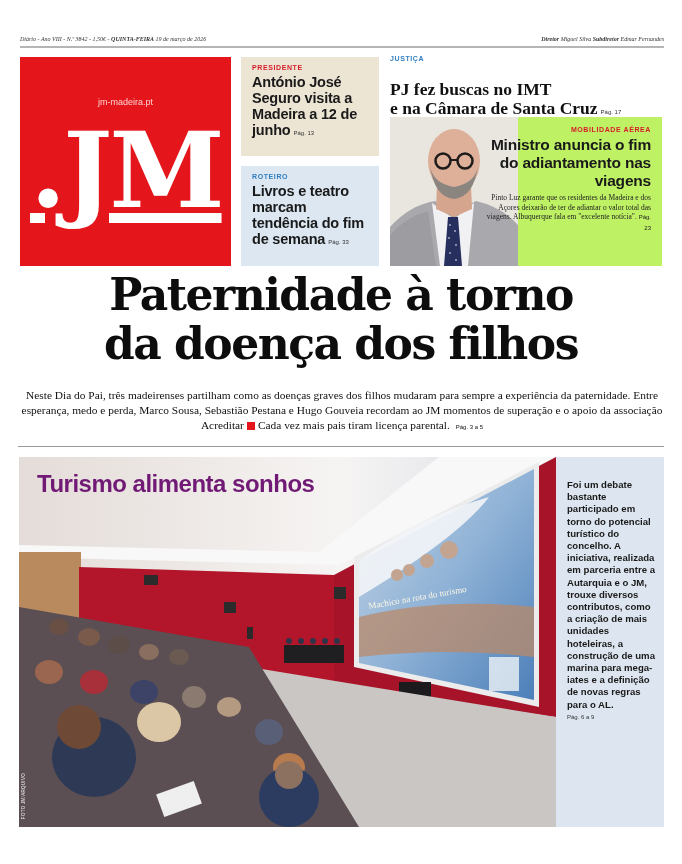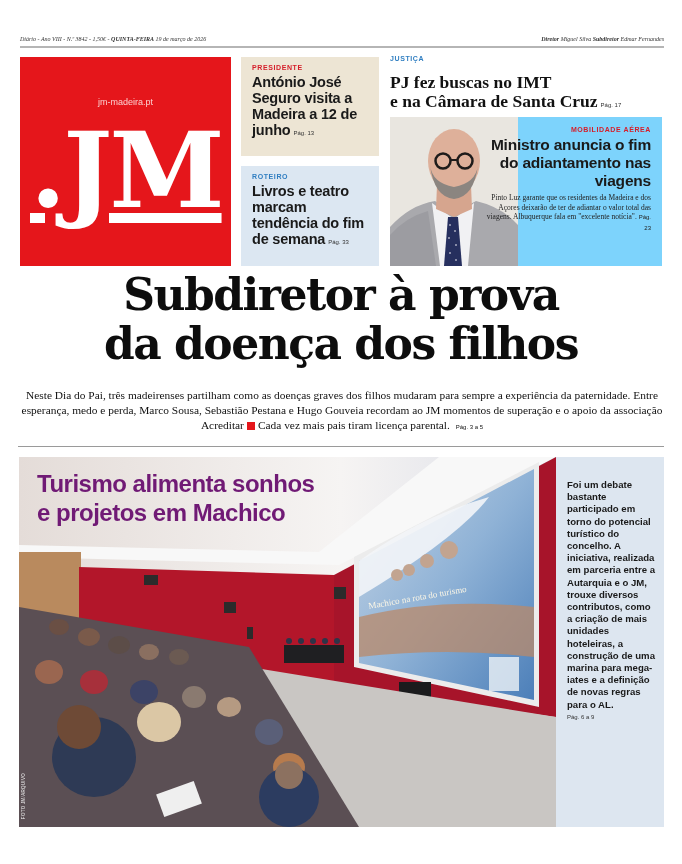--- a/index.html
+++ b/index.html
@@ -20,23 +20,23 @@
 
     .box-tan { position: absolute; left: 241px; top: 57px; width: 138px; height: 99px; background: #ede5d4; padding: 7px 11px; }
     .box-blue { position: absolute; left: 241px; top: 166px; width: 138px; height: 100px; background: #dce7f2; padding: 7px 11px; }
     .kicker { font-size: 7px; font-weight: bold; letter-spacing: 0.6px; text-transform: uppercase; }
     .kicker.red { color: #d51d29; }
     .kicker.blue { color: #2f7ec1; }
     .side-head { font-weight: bold; font-size: 14.5px; line-height: 16px; color: #1a1a1a; margin-top: 3px; letter-spacing: -0.2px; }
     .pag { font-size: 6px; font-weight: normal; color: #333; margin-left: 3px; letter-spacing: 0; }
 
     .justica { position: absolute; left: 390px; top: 55px; width: 280px; }
-    .justica .head { font-family: "Liberation Serif", serif; font-weight: bold; font-size: 17.5px; line-height: 19px; color: #111; margin-top: 11px; }
-
-    .mobil { position: absolute; left: 390px; top: 117px; width: 272px; height: 149px; background: #7dd3fc; overflow: hidden; }
+    .justica .head { font-family: "Liberation Serif", serif; font-weight: bold; font-size: 17.5px; line-height: 19px; color: #111; margin-top: 18px; }
+
+    .mobil { position: absolute; left: 390px; top: 117px; width: 272px; height: 149px; background: #bef264; overflow: hidden; }
     .mobil .photo { position: absolute; left: 0; top: 0; width: 128px; height: 149px; }
     .mobil .text { position: absolute; right: 11px; top: 9px; width: 165px; text-align: right; }
     .mobil .head { font-weight: bold; font-size: 15.5px; line-height: 18px; color: #1a1a1a; margin-top: 3px; letter-spacing: -0.2px; }
     .mobil .body { font-family: "Liberation Serif", serif; font-size: 7.5px; line-height: 9.5px; color: #222; margin-top: 3px; }
 
     .main-head { position: absolute; left: 0; top: 270px; width: 682px; text-align: center;
       font-family: "DejaVu Serif", "Liberation Serif", serif; font-weight: bold; font-size: 44px; line-height: 49px; color: #0d0d0d; letter-spacing: -1.5px; }
     .main-deck { position: absolute; left: 14px; top: 388px; width: 656px; text-align: center;
       font-family: "Liberation Serif", serif; font-size: 11.4px; line-height: 15px; color: #111; }
     .main-deck .bullet { display: inline-block; width: 8px; height: 8px; background: #e5161b; margin: 0 3px; vertical-align: -1px; }
@@ -121,21 +121,21 @@
     <line x1="60" y1="43" x2="68" y2="43" stroke="#1e1b1a" stroke-width="2"></line>
   </svg>
   <div class="text">
     <div class="kicker red">MOBILIDADE AÉREA</div>
     <div class="head">Ministro anuncia o fim do adiantamento nas viagens</div>
     <div class="body"><span>Pinto Luz garante que os residentes da Madeira e dos Açores deixarão de ter de adiantar o valor total das viagens. Albuquerque fala em "excelente notícia".</span> <span style="font-family:'Liberation Sans',sans-serif;font-size:6px;">Pág. 23</span></div>
   </div>
 </div>
 
 <div class="main-head">
-  <div>Subdiretor à prova</div>
+  <div>Paternidade à torno</div>
   <div>da doença dos filhos</div>
 </div>
 <div class="main-deck">
   <span>Neste Dia do Pai, três madeirenses partilham como as doenças graves dos filhos mudaram para sempre a experiência da paternidade. Entre esperança, medo e perda, Marco Sousa, Sebastião Pestana e Hugo Gouveia recordam ao JM momentos de superação e o apoio da associação Acreditar</span><span class="bullet"></span><span>Cada vez mais pais tiram licença parental.</span>
   <span style="font-family:'Liberation Sans',sans-serif;font-size:6px;margin-left:3px;">Pág. 3 a 5</span>
 </div>
 <div class="rule2"></div>
 
 <div class="photo-main">
   <svg width="537" height="370" viewBox="0 0 537 370">
@@ -206,21 +206,20 @@
       <ellipse cx="270" cy="310" rx="16" ry="14" fill="#b77b4d"></ellipse>
       <ellipse cx="75" cy="300" rx="42" ry="40" fill="#2e3a55"></ellipse>
       <ellipse cx="60" cy="270" rx="22" ry="22" fill="#6e4a36"></ellipse>
       <ellipse cx="270" cy="340" rx="30" ry="30" fill="#2c3c60"></ellipse>
       <ellipse cx="270" cy="318" rx="14" ry="14" fill="#8c7160"></ellipse>
       <rect x="140" y="330" width="40" height="24" fill="#efefef" transform="rotate(-20 160 342)"></rect>
     </g>
   </svg>
   <div class="photo-title">
     <div>Turismo alimenta sonhos</div>
-    <div>e projetos em Machico</div>
   </div>
   <div class="credit">FOTO JM/ARQUIVO</div>
 </div>
 
 <div class="side-col">
   <div class="txt">Foi um debate bastante participado em torno do potencial turístico do concelho. A iniciativa, realizada em parceria entre a Autarquia e o JM, trouxe diversos contributos, como a criação de mais unidades hoteleiras, a construção de uma marina para mega-iates e a definição de novas regras para o AL.</div>
   <div class="pg">Pág. 6 a 9</div>
 </div>
 
 </body></html>

